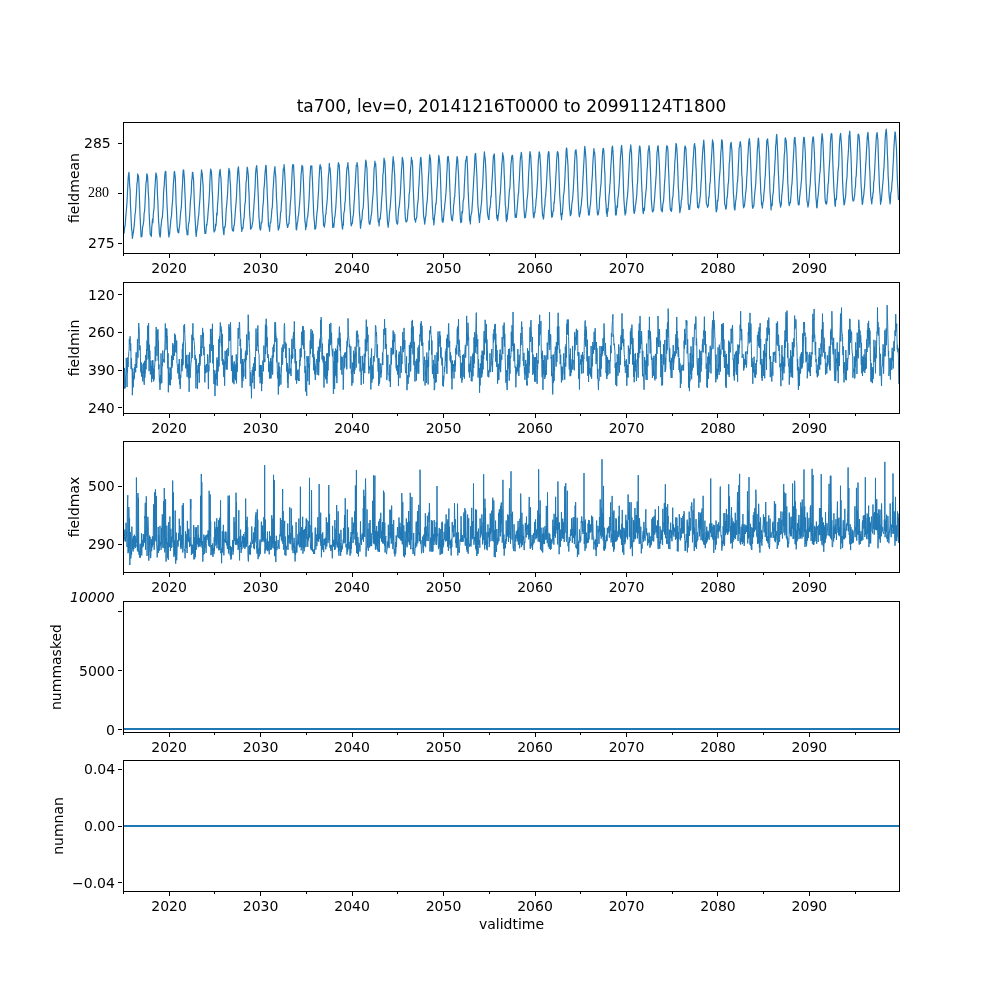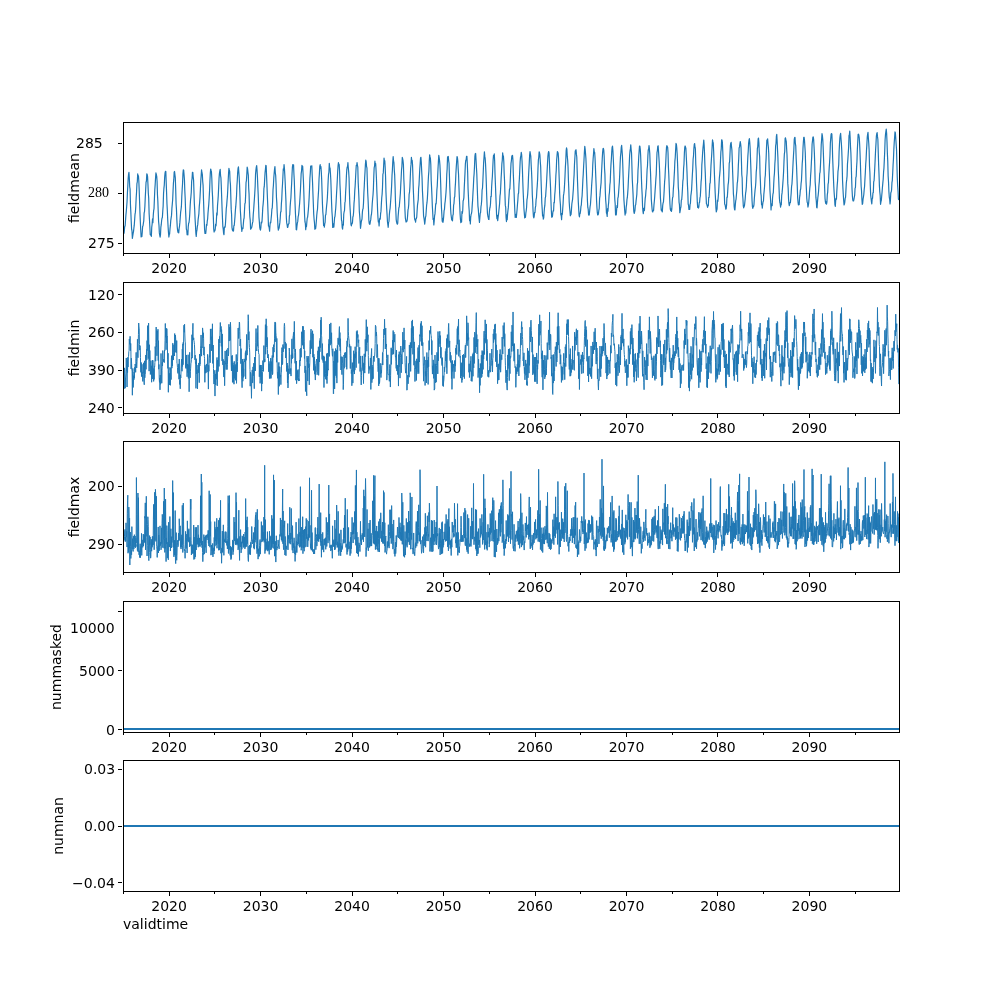--- a/index.html
+++ b/index.html
@@ -28,37 +28,38 @@
   .axes svg { position: absolute; left: 0; top: 0; width: 100%; height: 100%; display: block; }
   .ylabel {
     position: absolute;
     font-size: 14px;
     white-space: nowrap;
     transform: translate(-50%, -50%) rotate(-90deg);
   }
   .xlabel {
     position: absolute;
     left: 123px; width: 777px; top: 916px;
-    text-align: left;
+    text-align: center;
     font-size: 14px;
   }
   .tick { position: absolute; background: #000000; }
   .tick-label {
     position: absolute;
     font-size: 14px;
     line-height: 16px;
     white-space: nowrap;
   }
   .x-tick-label { text-align: center; }
   .y-tick-label { text-align: right; }
 </style>
 </head>
 <body>
 
 <div id="figure">
+  <div class="chart-title">ta700, lev=0, 20141216T0000 to 20991124T1800</div>
 
   <span class="ylabel" style="left: 74px; top: 188px;">fieldmean</span>
   <div class="axes" style="left: 123px; top: 122px; width: 777px; height: 132px;">
     <svg preserveAspectRatio="none" viewBox="0 0 777 132">
         <polyline points="0.00,112.45 0.38,108.79 0.76,104.56 1.14,104.55 1.52,98.86 1.91,93.56 2.29,89.75 2.67,85.02 3.05,79.95 3.43,71.17 3.81,64.32 4.19,56.30 4.57,52.21 4.95,50.16 5.34,55.80 5.72,64.75 6.10,67.13 6.48,83.12 6.86,90.67 7.24,99.88 7.62,107.84 8.00,109.47 8.39,117.15 8.77,114.57 9.15,112.12 9.53,110.29 9.91,106.68 10.29,103.76 10.67,98.32 11.05,92.71 11.43,90.50 11.82,84.80 12.20,76.20 12.58,70.29 12.96,61.64 13.34,59.81 13.72,51.72 14.10,54.49 14.48,53.60 14.86,58.95 15.25,68.38 15.63,80.03 16.01,91.40 16.39,100.51 16.77,108.65 17.15,115.64 17.53,112.77 17.91,115.50 18.30,110.99 18.68,105.04 19.06,104.55 19.44,101.66 19.82,99.37 20.20,91.20 20.58,89.91 20.96,84.31 21.34,75.08 21.73,67.77 22.11,60.11 22.49,58.93 22.87,51.64 23.25,52.36 23.63,54.35 24.01,62.21 24.39,71.34 24.77,76.27 25.16,91.23 25.54,98.28 25.92,105.68 26.30,113.28 26.68,113.71 27.06,113.49 27.44,115.22 27.82,105.68 28.21,102.61 28.59,97.44 28.97,101.30 29.35,93.69 29.73,88.97 30.11,86.85 30.49,77.21 30.87,67.97 31.25,62.58 31.64,55.69 32.02,50.59 32.40,52.57 32.78,53.98 33.16,59.18 33.54,72.77 33.92,79.22 34.30,89.88 34.68,99.88 35.07,103.91 35.45,111.58 35.83,113.98 36.21,115.96 36.59,113.49 36.97,105.66 37.35,103.27 37.73,98.98 38.12,96.67 38.50,95.75 38.88,89.34 39.26,84.29 39.64,71.76 40.02,66.33 40.40,62.81 40.78,54.90 41.16,50.75 41.55,49.09 41.93,49.34 42.31,60.27 42.69,70.47 43.07,81.91 43.45,89.08 43.83,98.09 44.21,105.26 44.59,111.14 44.98,115.79 45.36,113.32 45.74,112.75 46.12,107.46 46.50,104.00 46.88,99.09 47.26,96.39 47.64,93.80 48.03,86.69 48.41,82.41 48.79,77.87 49.17,69.16 49.55,61.17 49.93,57.30 50.31,49.80 50.69,49.20 51.07,52.71 51.46,56.04 51.84,67.70 52.22,81.73 52.60,87.80 52.98,98.09 53.36,105.36 53.74,109.06 54.12,111.11 54.50,108.73 54.89,111.63 55.27,107.01 55.65,104.87 56.03,100.91 56.41,95.62 56.79,90.57 57.17,87.94 57.55,84.70 57.94,74.69 58.32,67.53 58.70,61.64 59.08,51.83 59.46,47.62 59.84,47.99 60.22,52.70 60.60,57.74 60.98,68.98 61.37,77.21 61.75,89.52 62.13,97.95 62.51,107.83 62.89,108.60 63.27,113.44 63.65,113.26 64.03,113.66 64.41,105.38 64.80,101.88 65.18,101.15 65.56,97.73 65.94,92.17 66.32,84.60 66.70,78.29 67.08,74.96 67.46,70.10 67.84,59.09 68.23,56.64 68.61,50.16 68.99,50.13 69.37,54.70 69.75,57.95 70.13,69.24 70.51,81.40 70.89,88.33 71.28,97.79 71.66,103.97 72.04,111.87 72.42,115.18 72.80,110.48 73.18,108.54 73.56,104.85 73.94,103.21 74.32,97.90 74.71,95.12 75.09,91.95 75.47,84.64 75.85,80.68 76.23,74.87 76.61,67.17 76.99,58.74 77.37,53.24 77.75,47.51 78.14,50.51 78.52,51.88 78.90,59.16 79.28,63.06 79.66,76.49 80.04,87.52 80.42,98.15 80.80,108.18 81.19,112.07 81.57,111.52 81.95,112.14 82.33,108.22 82.71,102.80 83.09,104.15 83.47,99.71 83.85,97.49 84.23,91.34 84.62,86.72 85.00,82.48 85.38,76.41 85.76,69.40 86.14,59.07 86.52,51.05 86.90,46.72 87.28,48.24 87.66,49.48 88.05,56.36 88.43,68.52 88.81,75.27 89.19,87.15 89.57,95.80 89.95,107.62 90.33,110.71 90.71,108.96 91.10,109.53 91.48,107.82 91.86,102.71 92.24,104.55 92.62,99.28 93.00,91.26 93.38,93.44 93.76,83.92 94.14,79.15 94.53,73.47 94.91,65.17 95.29,56.20 95.67,51.44 96.05,48.86 96.43,47.01 96.81,53.39 97.19,55.77 97.57,64.58 97.96,76.34 98.34,87.24 98.72,96.65 99.10,105.35 99.48,107.65 99.86,112.11 100.24,113.45 100.62,105.71 101.01,105.50 101.39,105.78 101.77,101.52 102.15,94.48 102.53,87.09 102.91,83.86 103.29,78.82 103.67,74.55 104.05,67.27 104.44,58.71 104.82,51.36 105.20,46.03 105.58,47.62 105.96,49.03 106.34,58.70 106.72,62.53 107.10,75.25 107.48,87.45 107.87,92.98 108.25,106.14 108.63,108.55 109.01,109.55 109.39,107.82 109.77,109.92 110.15,104.06 110.53,104.02 110.92,99.45 111.30,94.68 111.68,88.51 112.06,84.71 112.44,79.57 112.82,74.08 113.20,63.91 113.58,58.35 113.96,50.28 114.35,46.12 114.73,44.59 115.11,49.92 115.49,54.78 115.87,62.83 116.25,73.91 116.63,88.53 117.01,94.57 117.39,102.26 117.78,106.24 118.16,110.16 118.54,106.83 118.92,106.60 119.30,107.20 119.68,102.10 120.06,97.83 120.44,96.48 120.82,88.64 121.21,81.81 121.59,81.23 121.97,72.76 122.35,60.64 122.73,58.51 123.11,52.28 123.49,44.80 123.87,46.28 124.26,50.03 124.64,52.93 125.02,66.09 125.40,72.22 125.78,87.52 126.16,95.15 126.54,98.64 126.92,107.84 127.30,107.52 127.69,106.60 128.07,105.89 128.45,103.66 128.83,101.50 129.21,100.17 129.59,92.88 129.97,88.31 130.35,82.65 130.73,77.11 131.12,71.04 131.50,64.31 131.88,52.19 132.26,47.80 132.64,44.81 133.02,43.25 133.40,48.08 133.78,54.82 134.17,64.59 134.55,72.84 134.93,84.01 135.31,95.56 135.69,100.12 136.07,105.77 136.45,107.91 136.83,108.78 137.21,106.30 137.60,100.51 137.98,101.52 138.36,100.17 138.74,93.66 139.12,86.08 139.50,82.39 139.88,77.78 140.26,66.68 140.64,64.42 141.03,57.48 141.41,50.49 141.79,47.14 142.17,42.89 142.55,43.56 142.93,53.44 143.31,63.05 143.69,73.40 144.08,82.50 144.46,92.99 144.84,104.52 145.22,104.59 145.60,106.68 145.98,109.81 146.36,103.85 146.74,100.66 147.12,101.29 147.51,97.19 147.89,93.25 148.27,87.27 148.65,86.33 149.03,79.01 149.41,67.79 149.79,63.48 150.17,56.01 150.55,51.01 150.94,46.72 151.32,44.25 151.70,50.52 152.08,53.31 152.46,61.97 152.84,75.41 153.22,81.10 153.60,91.05 153.99,97.38 154.37,105.43 154.75,108.82 155.13,107.21 155.51,106.74 155.89,103.75 156.27,101.20 156.65,96.53 157.03,90.09 157.42,90.07 157.80,81.80 158.18,77.25 158.56,67.86 158.94,61.88 159.32,54.26 159.70,46.48 160.08,47.94 160.46,42.26 160.85,46.31 161.23,52.90 161.61,60.37 161.99,70.27 162.37,79.57 162.75,95.62 163.13,101.44 163.51,103.20 163.90,106.06 164.28,105.85 164.66,103.27 165.04,102.26 165.42,102.15 165.80,94.45 166.18,93.33 166.56,85.19 166.94,79.90 167.33,76.15 167.71,68.13 168.09,61.17 168.47,52.06 168.85,44.75 169.23,42.15 169.61,43.81 169.99,42.54 170.37,51.91 170.76,59.00 171.14,71.68 171.52,82.79 171.90,92.06 172.28,98.82 172.66,108.26 173.04,108.50 173.42,104.61 173.81,101.45 174.19,100.17 174.57,95.42 174.95,93.89 175.33,90.28 175.71,85.59 176.09,81.42 176.47,75.39 176.85,68.70 177.24,60.00 177.62,51.36 178.00,48.74 178.38,43.09 178.76,45.34 179.14,44.00 179.52,51.30 179.90,59.08 180.28,70.07 180.67,82.70 181.05,93.89 181.43,100.28 181.81,101.85 182.19,108.28 182.57,103.81 182.95,105.29 183.33,100.53 183.71,96.45 184.10,95.61 184.48,91.98 184.86,87.66 185.24,82.34 185.62,75.79 186.00,67.27 186.38,56.30 186.76,51.12 187.15,43.77 187.53,43.69 187.91,43.92 188.29,43.44 188.67,52.83 189.05,60.60 189.43,71.79 189.81,81.90 190.19,92.47 190.58,97.78 190.96,101.12 191.34,107.92 191.72,107.41 192.10,107.21 192.48,104.15 192.86,99.49 193.24,93.97 193.62,89.98 194.01,87.59 194.39,79.52 194.77,73.62 195.15,67.55 195.53,57.06 195.91,51.29 196.29,44.06 196.67,42.20 197.06,46.18 197.44,44.35 197.82,49.75 198.20,57.63 198.58,69.74 198.96,82.26 199.34,90.34 199.72,94.75 200.10,104.09 200.49,103.22 200.87,105.69 201.25,102.50 201.63,100.81 202.01,93.47 202.39,93.19 202.77,88.26 203.15,84.07 203.53,80.46 203.92,75.35 204.30,67.54 204.68,58.79 205.06,52.06 205.44,49.99 205.82,40.94 206.20,45.52 206.58,45.75 206.97,51.04 207.35,57.91 207.73,68.72 208.11,80.90 208.49,90.06 208.87,95.42 209.25,105.96 209.63,102.12 210.01,103.14 210.40,105.81 210.78,100.83 211.16,95.99 211.54,94.80 211.92,90.41 212.30,86.27 212.68,80.01 213.06,72.33 213.44,65.68 213.83,58.12 214.21,49.87 214.59,43.67 214.97,40.31 215.35,41.66 215.73,42.19 216.11,48.57 216.49,61.90 216.88,69.90 217.26,81.33 217.64,89.82 218.02,98.51 218.40,99.87 218.78,106.16 219.16,107.87 219.54,102.93 219.92,103.71 220.31,92.67 220.69,90.08 221.07,88.95 221.45,81.22 221.83,79.35 222.21,70.15 222.59,63.76 222.97,54.16 223.35,47.64 223.74,44.68 224.12,44.13 224.50,40.14 224.88,45.38 225.26,49.66 225.64,55.99 226.02,71.17 226.40,82.10 226.79,88.75 227.17,95.31 227.55,103.03 227.93,104.54 228.31,101.87 228.69,102.42 229.07,100.87 229.45,95.38 229.83,94.37 230.22,90.16 230.60,81.63 230.98,77.57 231.36,68.94 231.74,64.08 232.12,56.74 232.50,49.19 232.88,42.92 233.26,43.12 233.65,40.21 234.03,42.91 234.41,44.88 234.79,60.29 235.17,68.03 235.55,76.76 235.93,89.55 236.31,94.13 236.70,99.41 237.08,106.96 237.46,104.37 237.84,100.68 238.22,98.98 238.60,97.65 238.98,90.79 239.36,87.77 239.74,86.79 240.13,81.19 240.51,71.07 240.89,64.30 241.27,55.90 241.65,49.58 242.03,42.21 242.41,37.71 242.79,39.22 243.17,44.17 243.56,45.51 243.94,58.78 244.32,70.77 244.70,77.98 245.08,86.94 245.46,98.52 245.84,101.86 246.22,102.86 246.60,102.68 246.99,99.90 247.37,98.41 247.75,94.28 248.13,92.66 248.51,88.59 248.89,81.77 249.27,77.13 249.65,73.05 250.04,66.85 250.42,54.58 250.80,45.62 251.18,43.87 251.56,38.79 251.94,42.91 252.32,41.13 252.70,47.95 253.08,56.02 253.47,68.31 253.85,77.33 254.23,88.39 254.61,96.11 254.99,100.54 255.37,99.49 255.75,104.48 256.13,98.68 256.51,96.56 256.90,97.69 257.28,91.97 257.66,89.49 258.04,82.04 258.42,75.94 258.80,72.24 259.18,65.15 259.56,52.10 259.95,50.67 260.33,43.12 260.71,35.59 261.09,38.95 261.47,38.28 261.85,45.15 262.23,54.41 262.61,69.55 262.99,78.69 263.38,86.97 263.76,93.06 264.14,100.22 264.52,103.20 264.90,105.93 265.28,100.84 265.66,99.91 266.04,92.98 266.42,88.92 266.81,86.39 267.19,81.54 267.57,76.14 267.95,70.46 268.33,63.55 268.71,53.24 269.09,47.44 269.47,39.32 269.86,34.06 270.24,38.56 270.62,40.28 271.00,48.06 271.38,52.96 271.76,64.47 272.14,79.04 272.52,88.95 272.90,98.06 273.29,100.68 273.67,102.02 274.05,102.74 274.43,101.81 274.81,95.06 275.19,90.50 275.57,86.03 275.95,85.23 276.33,80.66 276.72,75.86 277.10,71.11 277.48,62.82 277.86,55.89 278.24,47.67 278.62,44.06 279.00,34.86 279.38,36.46 279.77,38.54 280.15,42.54 280.53,56.66 280.91,64.40 281.29,77.17 281.67,88.39 282.05,96.29 282.43,98.62 282.81,100.62 283.20,99.52 283.58,99.88 283.96,98.35 284.34,94.13 284.72,88.21 285.10,86.72 285.48,82.76 285.86,72.49 286.24,70.51 286.63,64.68 287.01,55.37 287.39,45.96 287.77,42.04 288.15,34.79 288.53,39.07 288.91,37.97 289.29,42.40 289.68,54.60 290.06,67.56 290.44,76.57 290.82,85.17 291.20,95.58 291.58,98.39 291.96,98.10 292.34,100.61 292.72,97.41 293.11,97.06 293.49,95.45 293.87,89.08 294.25,83.41 294.63,80.61 295.01,77.64 295.39,66.68 295.77,62.81 296.15,54.72 296.54,46.80 296.92,41.43 297.30,35.53 297.68,34.80 298.06,39.85 298.44,48.41 298.82,55.54 299.20,68.56 299.59,76.05 299.97,84.20 300.35,94.30 300.73,96.49 301.11,99.08 301.49,102.66 301.87,99.77 302.25,95.83 302.63,94.44 303.02,89.04 303.40,83.50 303.78,80.92 304.16,76.52 304.54,69.55 304.92,60.67 305.30,53.39 305.68,48.89 306.06,38.74 306.45,32.25 306.83,34.43 307.21,36.09 307.59,41.99 307.97,57.80 308.35,65.38 308.73,73.86 309.11,84.03 309.49,90.61 309.88,98.00 310.26,96.98 310.64,103.58 311.02,99.54 311.40,94.19 311.78,92.28 312.16,87.45 312.54,81.72 312.93,82.16 313.31,76.46 313.69,68.01 314.07,63.79 314.45,55.00 314.83,46.12 315.21,39.44 315.59,32.93 315.97,35.10 316.36,38.24 316.74,42.77 317.12,51.30 317.50,61.48 317.88,74.89 318.26,85.48 318.64,92.45 319.02,99.81 319.40,96.84 319.79,101.06 320.17,98.67 320.55,94.46 320.93,88.98 321.31,87.66 321.69,82.11 322.07,79.17 322.45,75.00 322.84,70.31 323.22,63.85 323.60,52.29 323.98,46.61 324.36,35.04 324.74,34.08 325.12,33.97 325.50,38.39 325.88,41.02 326.27,53.95 326.65,65.36 327.03,74.37 327.41,86.22 327.79,92.41 328.17,95.49 328.55,98.46 328.93,97.16 329.31,99.34 329.70,93.94 330.08,92.67 330.46,83.36 330.84,81.78 331.22,75.57 331.60,74.84 331.98,66.33 332.36,60.53 332.75,51.35 333.13,44.79 333.51,39.02 333.89,34.00 334.27,35.14 334.65,38.56 335.03,46.42 335.41,52.24 335.79,63.89 336.18,74.59 336.56,83.25 336.94,92.28 337.32,97.84 337.70,101.11 338.08,99.98 338.46,100.46 338.84,89.89 339.22,91.82 339.61,88.75 339.99,79.21 340.37,78.23 340.75,75.82 341.13,66.07 341.51,58.08 341.89,50.39 342.27,41.32 342.66,37.92 343.04,37.41 343.42,33.85 343.80,33.76 344.18,41.12 344.56,50.71 344.94,66.47 345.32,74.77 345.70,83.83 346.09,89.13 346.47,99.28 346.85,95.35 347.23,102.49 347.61,95.77 347.99,92.95 348.37,92.00 348.75,89.58 349.13,83.39 349.52,77.92 349.90,70.48 350.28,64.50 350.66,56.00 351.04,51.40 351.42,43.92 351.80,34.02 352.18,31.16 352.57,30.95 352.95,37.51 353.33,44.91 353.71,51.50 354.09,63.11 354.47,74.35 354.85,84.38 355.23,87.76 355.61,93.36 356.00,97.19 356.38,100.98 356.76,96.13 357.14,91.62 357.52,90.86 357.90,85.05 358.28,82.65 358.66,77.97 359.04,67.81 359.43,66.20 359.81,58.54 360.19,49.58 360.57,40.21 360.95,34.81 361.33,29.30 361.71,33.66 362.09,35.79 362.47,41.42 362.86,50.25 363.24,60.83 363.62,73.52 364.00,83.42 364.38,91.48 364.76,94.20 365.14,95.95 365.52,97.84 365.91,98.04 366.29,90.69 366.67,86.91 367.05,85.54 367.43,82.48 367.81,74.36 368.19,74.77 368.57,65.32 368.95,58.98 369.34,54.13 369.72,45.39 370.10,37.47 370.48,32.73 370.86,34.00 371.24,31.28 371.62,38.87 372.00,52.47 372.38,62.53 372.77,72.99 373.15,82.51 373.53,93.19 373.91,97.14 374.29,93.82 374.67,99.23 375.05,95.91 375.43,93.12 375.82,89.41 376.20,85.64 376.58,81.72 376.96,74.10 377.34,71.42 377.72,64.13 378.10,55.96 378.48,49.53 378.86,41.18 379.25,37.88 379.63,30.38 380.01,33.88 380.39,33.43 380.77,39.01 381.15,50.92 381.53,58.70 381.91,71.82 382.29,83.66 382.68,85.52 383.06,96.08 383.44,100.08 383.82,93.30 384.20,98.15 384.58,92.29 384.96,88.72 385.34,85.69 385.73,78.31 386.11,72.99 386.49,66.98 386.87,67.07 387.25,58.38 387.63,48.88 388.01,41.03 388.39,38.29 388.77,34.04 389.16,33.02 389.54,32.95 389.92,37.45 390.30,51.30 390.68,60.10 391.06,69.90 391.44,80.10 391.82,88.90 392.20,95.84 392.59,92.86 392.97,95.13 393.35,95.85 393.73,91.96 394.11,87.83 394.49,82.80 394.87,78.27 395.25,72.09 395.64,71.15 396.02,62.54 396.40,56.58 396.78,48.05 397.16,39.28 397.54,34.62 397.92,33.32 398.30,29.68 398.68,32.32 399.07,38.73 399.45,47.48 399.83,59.86 400.21,70.25 400.59,78.49 400.97,86.74 401.35,91.49 401.73,96.32 402.11,95.14 402.50,95.80 402.88,91.60 403.26,89.08 403.64,85.55 404.02,77.77 404.40,75.70 404.78,71.70 405.16,65.24 405.55,54.88 405.93,47.49 406.31,40.52 406.69,32.54 407.07,28.95 407.45,31.59 407.83,33.60 408.21,42.11 408.59,49.13 408.98,58.93 409.36,72.91 409.74,79.79 410.12,89.55 410.50,94.93 410.88,96.42 411.26,94.90 411.64,90.68 412.02,91.05 412.41,85.87 412.79,84.15 413.17,77.47 413.55,75.68 413.93,68.70 414.31,63.81 414.69,57.31 415.07,45.74 415.46,37.32 415.84,34.74 416.22,29.25 416.60,30.41 416.98,32.70 417.36,39.37 417.74,44.30 418.12,57.59 418.50,68.79 418.89,81.50 419.27,87.23 419.65,94.36 420.03,93.41 420.41,97.57 420.79,96.38 421.17,90.94 421.55,86.23 421.93,83.71 422.32,76.37 422.70,74.74 423.08,68.84 423.46,63.75 423.84,56.32 424.22,48.88 424.60,41.12 424.98,34.13 425.36,30.53 425.75,28.95 426.13,30.38 426.51,39.46 426.89,50.07 427.27,57.64 427.65,65.66 428.03,78.38 428.41,88.32 428.80,95.65 429.18,95.53 429.56,94.85 429.94,90.84 430.32,88.92 430.70,89.28 431.08,80.52 431.46,80.98 431.84,73.09 432.23,68.81 432.61,62.52 432.99,53.35 433.37,48.01 433.75,37.91 434.13,33.20 434.51,28.91 434.89,29.64 435.27,30.72 435.66,35.86 436.04,48.39 436.42,59.40 436.80,72.04 437.18,78.66 437.56,83.20 437.94,93.32 438.32,93.49 438.71,98.13 439.09,91.63 439.47,92.76 439.85,87.05 440.23,81.72 440.61,73.78 440.99,71.46 441.37,68.26 441.75,61.76 442.14,54.10 442.52,44.73 442.90,38.68 443.28,28.61 443.66,25.23 444.04,26.90 444.42,34.20 444.80,37.85 445.18,44.61 445.57,58.24 445.95,66.94 446.33,79.98 446.71,85.81 447.09,89.35 447.47,94.21 447.85,93.12 448.23,92.77 448.62,87.77 449.00,82.24 449.38,79.72 449.76,77.23 450.14,72.04 450.52,66.92 450.90,58.39 451.28,52.41 451.66,41.40 452.05,35.32 452.43,28.28 452.81,27.95 453.19,27.11 453.57,31.61 453.95,34.52 454.33,47.92 454.71,59.80 455.09,70.09 455.48,80.34 455.86,87.19 456.24,93.45 456.62,95.39 457.00,91.76 457.38,91.76 457.76,89.08 458.14,84.62 458.53,83.08 458.91,77.24 459.29,73.98 459.67,66.38 460.05,58.02 460.43,52.19 460.81,43.82 461.19,37.61 461.57,29.73 461.96,23.74 462.34,26.56 462.72,31.05 463.10,36.11 463.48,45.55 463.86,57.23 464.24,66.98 464.62,78.88 465.00,85.75 465.39,87.53 465.77,93.10 466.15,93.68 466.53,92.82 466.91,88.83 467.29,84.97 467.67,82.65 468.05,76.72 468.44,71.34 468.82,63.81 469.20,58.20 469.58,53.10 469.96,42.68 470.34,36.28 470.72,31.40 471.10,25.88 471.48,29.35 471.87,29.77 472.25,35.59 472.63,44.74 473.01,54.91 473.39,64.21 473.77,78.40 474.15,85.70 474.53,90.82 474.91,93.31 475.30,93.27 475.68,92.19 476.06,88.65 476.44,86.72 476.82,76.78 477.20,74.00 477.58,68.51 477.96,64.32 478.35,60.50 478.73,51.32 479.11,43.60 479.49,36.13 479.87,29.83 480.25,26.17 480.63,25.77 481.01,27.58 481.39,33.50 481.78,46.26 482.16,52.00 482.54,68.43 482.92,78.14 483.30,82.61 483.68,91.27 484.06,92.11 484.44,94.91 484.82,86.97 485.21,89.62 485.59,83.77 485.97,80.31 486.35,73.19 486.73,70.30 487.11,62.98 487.49,59.90 487.87,49.15 488.25,41.77 488.64,36.25 489.02,29.01 489.40,24.50 489.78,23.45 490.16,27.89 490.54,35.74 490.92,44.95 491.30,56.07 491.69,68.88 492.07,77.70 492.45,82.20 492.83,93.09 493.21,93.55 493.59,92.87 493.97,87.20 494.35,83.51 494.73,85.67 495.12,76.23 495.50,75.24 495.88,70.71 496.26,64.94 496.64,59.86 497.02,51.83 497.40,41.58 497.78,33.88 498.16,30.17 498.55,24.63 498.93,22.59 499.31,27.77 499.69,33.10 500.07,42.66 500.45,54.82 500.83,67.88 501.21,77.81 501.60,83.17 501.98,88.75 502.36,93.47 502.74,90.71 503.12,91.63 503.50,85.50 503.88,82.88 504.26,77.84 504.64,75.62 505.03,70.99 505.41,65.31 505.79,56.49 506.17,49.16 506.55,41.90 506.93,33.04 507.31,28.65 507.69,26.29 508.07,22.09 508.46,27.14 508.84,30.32 509.22,43.56 509.60,57.40 509.98,64.48 510.36,71.97 510.74,82.63 511.12,89.84 511.51,91.90 511.89,90.49 512.27,88.78 512.65,83.69 513.03,83.04 513.41,79.04 513.79,75.86 514.17,72.16 514.55,62.82 514.94,60.17 515.32,48.14 515.70,42.93 516.08,34.15 516.46,28.80 516.84,23.33 517.22,23.62 517.60,26.70 517.98,33.15 518.37,43.97 518.75,55.77 519.13,66.04 519.51,72.97 519.89,84.59 520.27,89.57 520.65,92.08 521.03,86.65 521.42,87.02 521.80,88.91 522.18,82.06 522.56,76.57 522.94,73.97 523.32,68.54 523.70,66.09 524.08,56.52 524.46,47.20 524.85,43.39 525.23,33.45 525.61,27.28 525.99,26.74 526.37,22.92 526.75,26.07 527.13,31.04 527.51,41.97 527.89,50.51 528.28,62.42 528.66,77.47 529.04,82.35 529.42,87.13 529.80,90.11 530.18,90.34 530.56,88.73 530.94,88.70 531.33,83.35 531.71,79.51 532.09,74.57 532.47,68.66 532.85,63.62 533.23,57.00 533.61,52.18 533.99,40.35 534.37,30.17 534.76,27.92 535.14,23.71 535.52,23.16 535.90,28.63 536.28,34.62 536.66,41.41 537.04,49.98 537.42,63.91 537.80,76.04 538.19,81.41 538.57,88.24 538.95,89.15 539.33,87.68 539.71,90.20 540.09,83.87 540.47,81.12 540.85,80.31 541.23,74.60 541.62,67.53 542.00,59.81 542.38,55.53 542.76,46.96 543.14,40.67 543.52,31.52 543.90,24.84 544.28,23.00 544.67,23.89 545.05,24.75 545.43,30.28 545.81,44.43 546.19,52.22 546.57,62.78 546.95,72.99 547.33,81.95 547.71,87.45 548.10,89.06 548.48,87.29 548.86,89.89 549.24,87.14 549.62,80.07 550.00,75.72 550.38,75.07 550.76,67.10 551.14,62.43 551.53,55.04 551.91,48.47 552.29,38.93 552.67,34.99 553.05,27.49 553.43,20.77 553.81,21.49 554.19,25.14 554.58,31.18 554.96,40.53 555.34,51.57 555.72,65.10 556.10,69.69 556.48,80.27 556.86,82.95 557.24,91.14 557.62,89.35 558.01,86.41 558.39,85.06 558.77,78.24 559.15,77.83 559.53,73.10 559.91,66.56 560.29,58.94 560.67,56.45 561.05,45.88 561.44,41.49 561.82,30.78 562.20,24.79 562.58,23.32 562.96,24.42 563.34,25.81 563.72,34.05 564.10,41.40 564.49,50.88 564.87,62.42 565.25,70.06 565.63,82.30 566.01,83.52 566.39,87.85 566.77,86.64 567.15,87.69 567.53,82.66 567.92,81.52 568.30,73.94 568.68,71.25 569.06,67.85 569.44,60.13 569.82,52.54 570.20,46.37 570.58,36.76 570.96,33.58 571.35,26.03 571.73,21.82 572.11,20.92 572.49,24.57 572.87,26.39 573.25,41.89 573.63,47.95 574.01,61.11 574.40,70.02 574.78,80.37 575.16,85.71 575.54,84.52 575.92,86.36 576.30,85.41 576.68,81.03 577.06,80.74 577.44,75.99 577.83,74.27 578.21,67.34 578.59,59.48 578.97,56.20 579.35,42.22 579.73,37.38 580.11,30.22 580.49,25.26 580.87,21.95 581.26,17.38 581.64,22.32 582.02,30.82 582.40,42.97 582.78,50.68 583.16,62.55 583.54,73.51 583.92,81.95 584.31,82.55 584.69,84.01 585.07,85.69 585.45,84.15 585.83,83.96 586.21,75.44 586.59,75.67 586.97,68.84 587.35,61.77 587.74,60.74 588.12,52.50 588.50,43.36 588.88,37.23 589.26,31.53 589.64,23.82 590.02,17.18 590.40,19.02 590.78,20.49 591.17,28.52 591.55,39.73 591.93,51.61 592.31,60.63 592.69,70.58 593.07,77.98 593.45,86.36 593.83,90.27 594.22,88.78 594.60,87.44 594.98,78.25 595.36,79.77 595.74,75.53 596.12,70.69 596.50,63.50 596.88,56.16 597.26,52.17 597.65,47.33 598.03,38.43 598.41,29.47 598.79,26.34 599.17,17.14 599.55,17.36 599.93,19.66 600.31,28.35 600.69,39.14 601.08,47.97 601.46,62.01 601.84,71.27 602.22,82.36 602.60,82.88 602.98,85.02 603.36,87.58 603.74,86.95 604.12,83.45 604.51,75.28 604.89,75.40 605.27,69.20 605.65,62.76 606.03,60.33 606.41,53.93 606.79,40.95 607.17,39.35 607.56,31.22 607.94,23.23 608.32,20.47 608.70,19.69 609.08,24.02 609.46,27.27 609.84,37.28 610.22,49.90 610.60,60.09 610.99,72.17 611.37,75.51 611.75,85.05 612.13,87.70 612.51,88.41 612.89,83.10 613.27,79.14 613.65,77.39 614.03,72.60 614.42,68.51 614.80,61.39 615.18,58.96 615.56,53.18 615.94,43.03 616.32,35.99 616.70,25.35 617.08,24.32 617.47,21.50 617.85,18.84 618.23,21.22 618.61,24.72 618.99,36.95 619.37,52.30 619.75,55.81 620.13,72.35 620.51,76.68 620.90,84.19 621.28,86.13 621.66,84.74 622.04,84.32 622.42,80.65 622.80,77.21 623.18,71.54 623.56,69.17 623.94,64.81 624.33,55.54 624.71,51.06 625.09,42.26 625.47,33.86 625.85,28.38 626.23,20.55 626.61,17.52 626.99,15.87 627.38,19.89 627.76,25.68 628.14,36.64 628.52,47.11 628.90,59.84 629.28,68.17 629.66,78.67 630.04,84.81 630.42,86.61 630.81,84.43 631.19,84.94 631.57,83.18 631.95,76.91 632.33,72.38 632.71,67.86 633.09,64.99 633.47,59.89 633.85,49.90 634.24,45.81 634.62,37.64 635.00,25.93 635.38,24.04 635.76,16.26 636.14,15.26 636.52,20.01 636.90,29.73 637.29,33.96 637.67,51.02 638.05,59.51 638.43,70.91 638.81,73.67 639.19,82.94 639.57,82.29 639.95,86.40 640.33,82.66 640.72,79.82 641.10,79.40 641.48,72.50 641.86,68.62 642.24,64.19 642.62,56.10 643.00,52.97 643.38,42.57 643.76,36.16 644.15,25.56 644.53,17.30 644.91,18.39 645.29,15.97 645.67,21.34 646.05,24.90 646.43,31.31 646.81,45.36 647.20,55.38 647.58,67.77 647.96,73.94 648.34,79.68 648.72,88.19 649.10,82.42 649.48,82.74 649.86,83.97 650.24,75.87 650.63,72.15 651.01,70.57 651.39,62.01 651.77,54.92 652.15,50.71 652.53,41.68 652.91,36.43 653.29,23.37 653.67,20.78 654.06,13.63 654.44,11.53 654.82,18.13 655.20,27.10 655.58,35.07 655.96,48.08 656.34,56.10 656.72,66.08 657.11,76.68 657.49,80.46 657.87,81.82 658.25,85.52 658.63,82.97 659.01,82.93 659.39,73.61 659.77,70.97 660.15,66.48 660.54,61.33 660.92,56.18 661.30,49.30 661.68,39.34 662.06,31.54 662.44,28.91 662.82,15.71 663.20,14.99 663.58,17.03 663.97,18.68 664.35,26.23 664.73,32.68 665.11,45.12 665.49,61.05 665.87,66.27 666.25,77.02 666.63,81.59 667.01,83.99 667.40,82.47 667.78,80.69 668.16,80.74 668.54,75.62 668.92,71.00 669.30,64.34 669.68,61.94 670.06,55.49 670.45,47.68 670.83,39.80 671.21,33.06 671.59,26.88 671.97,16.92 672.35,14.73 672.73,14.61 673.11,21.01 673.49,23.28 673.88,35.53 674.26,43.37 674.64,53.86 675.02,64.68 675.40,76.15 675.78,80.27 676.16,83.11 676.54,81.64 676.92,82.96 677.31,75.85 677.69,73.28 678.07,68.12 678.45,67.04 678.83,61.48 679.21,58.54 679.59,50.06 679.97,41.07 680.36,36.45 680.74,25.68 681.12,19.54 681.50,14.45 681.88,14.60 682.26,17.79 682.64,23.97 683.02,30.02 683.40,43.43 683.79,59.64 684.17,67.45 684.55,76.71 684.93,80.44 685.31,81.15 685.69,85.36 686.07,83.62 686.45,81.10 686.83,76.24 687.22,70.87 687.60,65.80 687.98,62.75 688.36,53.88 688.74,48.61 689.12,40.83 689.50,33.64 689.88,21.29 690.27,18.09 690.65,14.44 691.03,14.04 691.41,16.64 691.79,23.54 692.17,30.99 692.55,42.76 692.93,59.52 693.31,64.62 693.70,75.82 694.08,79.04 694.46,85.76 694.84,86.17 695.22,80.77 695.60,76.17 695.98,73.22 696.36,69.34 696.74,63.21 697.13,59.22 697.51,51.33 697.89,49.97 698.27,42.69 698.65,34.07 699.03,22.07 699.41,17.02 699.79,10.83 700.18,12.87 700.56,16.54 700.94,24.20 701.32,34.85 701.70,45.27 702.08,54.35 702.46,66.17 702.84,76.49 703.22,80.04 703.61,81.83 703.99,80.10 704.37,82.39 704.75,80.06 705.13,72.66 705.51,70.17 705.89,62.06 706.27,60.46 706.65,52.01 707.04,45.29 707.42,39.90 707.80,32.71 708.18,20.62 708.56,15.87 708.94,11.44 709.32,10.68 709.70,11.34 710.09,20.67 710.47,35.31 710.85,44.89 711.23,55.17 711.61,64.20 711.99,70.91 712.37,75.88 712.75,82.96 713.13,84.64 713.52,78.86 713.90,76.48 714.28,77.36 714.66,69.39 715.04,63.21 715.42,58.76 715.80,49.41 716.18,46.47 716.56,42.42 716.95,29.51 717.33,21.52 717.71,15.33 718.09,12.26 718.47,10.45 718.85,15.71 719.23,20.88 719.61,27.81 719.99,38.99 720.38,57.80 720.76,66.09 721.14,72.82 721.52,78.43 721.90,83.19 722.28,82.30 722.66,80.28 723.04,76.50 723.43,75.47 723.81,68.18 724.19,60.65 724.57,57.79 724.95,53.88 725.33,41.75 725.71,37.11 726.09,31.30 726.47,25.28 726.86,13.01 727.24,11.94 727.62,8.28 728.00,14.61 728.38,23.97 728.76,30.45 729.14,41.57 729.52,56.12 729.90,67.26 730.29,74.36 730.67,78.15 731.05,79.22 731.43,79.22 731.81,77.59 732.19,75.40 732.57,73.34 732.95,66.22 733.34,65.54 733.72,55.55 734.10,54.27 734.48,44.87 734.86,38.88 735.24,27.19 735.62,19.49 736.00,11.69 736.38,11.26 736.77,12.46 737.15,15.06 737.53,21.46 737.91,30.15 738.29,40.66 738.67,53.36 739.05,64.17 739.43,68.86 739.81,77.45 740.20,82.60 740.58,81.70 740.96,77.41 741.34,75.15 741.72,72.63 742.10,67.62 742.48,64.51 742.86,56.80 743.25,50.17 743.63,41.90 744.01,36.74 744.39,28.29 744.77,22.34 745.15,14.64 745.53,11.41 745.91,9.41 746.29,15.30 746.68,20.52 747.06,27.76 747.44,43.95 747.82,50.45 748.20,63.15 748.58,72.97 748.96,76.19 749.34,79.75 749.72,82.08 750.11,76.92 750.49,76.43 750.87,70.94 751.25,70.76 751.63,59.59 752.01,58.67 752.39,51.77 752.77,44.15 753.16,35.78 753.54,27.37 753.92,20.98 754.30,13.66 754.68,10.89 755.06,9.77 755.44,13.84 755.82,16.78 756.20,29.59 756.59,42.68 756.97,52.28 757.35,63.69 757.73,69.79 758.11,73.44 758.49,82.56 758.87,80.05 759.25,78.88 759.63,74.42 760.02,70.14 760.40,65.31 760.78,61.10 761.16,57.07 761.54,49.81 761.92,45.59 762.30,37.42 762.68,28.74 763.07,17.10 763.45,11.84 763.83,8.72 764.21,6.24 764.59,10.41 764.97,19.15 765.35,30.93 765.73,39.05 766.11,53.67 766.50,59.94 766.88,69.83 767.26,75.23 767.64,77.46 768.02,82.11 768.40,78.52 768.78,70.89 769.16,70.11 769.54,68.12 769.93,60.60 770.31,58.18 770.69,50.70 771.07,42.65 771.45,36.53 771.83,26.79 772.21,19.72 772.59,14.74 772.98,8.99 773.36,9.96 773.74,15.39 774.12,21.11 774.50,26.61 774.88,41.03 775.26,54.94 775.64,63.66 776.02,69.00 776.41,77.17 776.79,78.33" fill="none" stroke="#1f77b4" stroke-width="1.2" stroke-linejoin="round"></polyline>
       </svg>
   </div>
 
   <span class="ylabel" style="left: 74px; top: 347.5px;">fieldmin</span>
   <div class="axes" style="left: 123px; top: 281.5px; width: 777px; height: 132px;">
@@ -87,21 +88,21 @@
         <polyline points="0.00,66.00 777.00,66.00" fill="none" stroke="#1f77b4" stroke-width="2" stroke-linejoin="round"></polyline>
       </svg>
   </div>
 
   <div class="xlabel">validtime</div>
 <div class="tick" style="left: 118px; top: 242.5px; width: 4px; height: 1px;"></div>
     <div class="tick-label y-tick-label" style="left: 88px; top: 235px; height: 16px;">275</div>
     <div class="tick" style="left: 118px; top: 192.5px; width: 4px; height: 1px;"></div>
     <div class="tick-label y-tick-label" style="left: 88px; top: 185px; height: 16px; font-family: Liberation Serif, serif;">280</div>
     <div class="tick" style="left: 118px; top: 142.5px; width: 4px; height: 1px;"></div>
-    <div class="tick-label y-tick-label" style="left: 76px; top: 135px; height: 16px; text-align: right;">285</div>
+    <div class="tick-label y-tick-label" style="left: 84px; top: 135px; height: 16px; text-align: right;">285</div>
     <div class="tick" style="left: 168.604px; top: 254px; width: 1px; height: 4px;"></div>
     <div class="tick-label x-tick-label" style="left: 139.104px; top: 260px; width: 60px; height: 16px;">2020</div>
     <div class="tick" style="left: 260.08px; top: 254px; width: 1px; height: 4px;"></div>
     <div class="tick-label x-tick-label" style="left: 230.58px; top: 260px; width: 60px; height: 16px;">2030</div>
     <div class="tick" style="left: 351.557px; top: 254px; width: 1px; height: 4px;"></div>
     <div class="tick-label x-tick-label" style="left: 322.057px; top: 260px; width: 60px; height: 16px;">2040</div>
     <div class="tick" style="left: 443.033px; top: 254px; width: 1px; height: 4px;"></div>
     <div class="tick-label x-tick-label" style="left: 413.533px; top: 260px; width: 60px; height: 16px;">2050</div>
     <div class="tick" style="left: 534.509px; top: 254px; width: 1px; height: 4px;"></div>
     <div class="tick-label x-tick-label" style="left: 505.009px; top: 260px; width: 60px; height: 16px;">2060</div>
@@ -149,21 +150,21 @@
     <div class="tick" style="left: 305.819px; top: 413.5px; width: 1px; height: 2px;"></div>
     <div class="tick" style="left: 397.295px; top: 413.5px; width: 1px; height: 2px;"></div>
     <div class="tick" style="left: 488.771px; top: 413.5px; width: 1px; height: 2px;"></div>
     <div class="tick" style="left: 580.248px; top: 413.5px; width: 1px; height: 2px;"></div>
     <div class="tick" style="left: 671.724px; top: 413.5px; width: 1px; height: 2px;"></div>
     <div class="tick" style="left: 763.2px; top: 413.5px; width: 1px; height: 2px;"></div>
     <div class="tick" style="left: 854.677px; top: 413.5px; width: 1px; height: 2px;"></div>
     <div class="tick" style="left: 118px; top: 543.553px; width: 4px; height: 1px;"></div>
     <div class="tick-label y-tick-label" style="left: 88px; top: 536.053px; height: 16px;">290</div>
     <div class="tick" style="left: 118px; top: 485.658px; width: 4px; height: 1px;"></div>
-    <div class="tick-label y-tick-label" style="left: 88px; top: 478.158px; height: 16px;">200</div>
+    <div class="tick-label y-tick-label" style="left: 88px; top: 478.158px; height: 16px;">500</div>
     <div class="tick" style="left: 168.604px; top: 573px; width: 1px; height: 4px;"></div>
     <div class="tick-label x-tick-label" style="left: 139.104px; top: 579px; width: 60px; height: 16px;">2020</div>
     <div class="tick" style="left: 260.08px; top: 573px; width: 1px; height: 4px;"></div>
     <div class="tick-label x-tick-label" style="left: 230.58px; top: 579px; width: 60px; height: 16px;">2030</div>
     <div class="tick" style="left: 351.557px; top: 573px; width: 1px; height: 4px;"></div>
     <div class="tick-label x-tick-label" style="left: 322.057px; top: 579px; width: 60px; height: 16px;">2040</div>
     <div class="tick" style="left: 443.033px; top: 573px; width: 1px; height: 4px;"></div>
     <div class="tick-label x-tick-label" style="left: 413.533px; top: 579px; width: 60px; height: 16px;">2050</div>
     <div class="tick" style="left: 534.509px; top: 573px; width: 1px; height: 4px;"></div>
     <div class="tick-label x-tick-label" style="left: 505.009px; top: 579px; width: 60px; height: 16px;">2060</div>
@@ -180,21 +181,21 @@
     <div class="tick" style="left: 488.771px; top: 573px; width: 1px; height: 2px;"></div>
     <div class="tick" style="left: 580.248px; top: 573px; width: 1px; height: 2px;"></div>
     <div class="tick" style="left: 671.724px; top: 573px; width: 1px; height: 2px;"></div>
     <div class="tick" style="left: 763.2px; top: 573px; width: 1px; height: 2px;"></div>
     <div class="tick" style="left: 854.677px; top: 573px; width: 1px; height: 2px;"></div>
     <div class="tick" style="left: 118px; top: 729.054px; width: 4px; height: 1px;"></div>
     <div class="tick-label y-tick-label" style="left: 106px; top: 721.554px; height: 16px;">0</div>
     <div class="tick" style="left: 118px; top: 670.125px; width: 4px; height: 1px;"></div>
     <div class="tick-label y-tick-label" style="left: 79px; top: 662.625px; height: 16px;">5000</div>
     <div class="tick" style="left: 118px; top: 611.196px; width: 4px; height: 1px;"></div>
-    <div class="tick-label y-tick-label" style="left: 70px; top: 620px; height: 16px;">10000</div>
+    <div class="tick-label y-tick-label" style="left: 70px; top: 589px; height: 16px; font-style: italic;">10000</div>
     <div class="tick" style="left: 168.604px; top: 732.5px; width: 1px; height: 4px;"></div>
     <div class="tick-label x-tick-label" style="left: 139.104px; top: 738.5px; width: 60px; height: 16px;">2020</div>
     <div class="tick" style="left: 260.08px; top: 732.5px; width: 1px; height: 4px;"></div>
     <div class="tick-label x-tick-label" style="left: 230.58px; top: 738.5px; width: 60px; height: 16px;">2030</div>
     <div class="tick" style="left: 351.557px; top: 732.5px; width: 1px; height: 4px;"></div>
     <div class="tick-label x-tick-label" style="left: 322.057px; top: 738.5px; width: 60px; height: 16px;">2040</div>
     <div class="tick" style="left: 443.033px; top: 732.5px; width: 1px; height: 4px;"></div>
     <div class="tick-label x-tick-label" style="left: 413.533px; top: 738.5px; width: 60px; height: 16px;">2050</div>
     <div class="tick" style="left: 534.509px; top: 732.5px; width: 1px; height: 4px;"></div>
     <div class="tick-label x-tick-label" style="left: 505.009px; top: 738.5px; width: 60px; height: 16px;">2060</div>
@@ -211,21 +212,21 @@
     <div class="tick" style="left: 488.771px; top: 732.5px; width: 1px; height: 2px;"></div>
     <div class="tick" style="left: 580.248px; top: 732.5px; width: 1px; height: 2px;"></div>
     <div class="tick" style="left: 671.724px; top: 732.5px; width: 1px; height: 2px;"></div>
     <div class="tick" style="left: 763.2px; top: 732.5px; width: 1px; height: 2px;"></div>
     <div class="tick" style="left: 854.677px; top: 732.5px; width: 1px; height: 2px;"></div>
     <div class="tick" style="left: 118px; top: 882.397px; width: 4px; height: 1px;"></div>
     <div class="tick-label y-tick-label" style="left: 72px; top: 874.897px; height: 16px;">−0.04</div>
     <div class="tick" style="left: 118px; top: 825.5px; width: 4px; height: 1px;"></div>
     <div class="tick-label y-tick-label" style="left: 84px; top: 818px; height: 16px;">0.00</div>
     <div class="tick" style="left: 118px; top: 768.603px; width: 4px; height: 1px;"></div>
-    <div class="tick-label y-tick-label" style="left: 84px; top: 761.103px; height: 16px;">0.03</div>
+    <div class="tick-label y-tick-label" style="left: 84px; top: 761.103px; height: 16px;">0.04</div>
     <div class="tick" style="left: 168.604px; top: 892px; width: 1px; height: 4px;"></div>
     <div class="tick-label x-tick-label" style="left: 139.104px; top: 898px; width: 60px; height: 16px;">2020</div>
     <div class="tick" style="left: 260.08px; top: 892px; width: 1px; height: 4px;"></div>
     <div class="tick-label x-tick-label" style="left: 230.58px; top: 898px; width: 60px; height: 16px;">2030</div>
     <div class="tick" style="left: 351.557px; top: 892px; width: 1px; height: 4px;"></div>
     <div class="tick-label x-tick-label" style="left: 322.057px; top: 898px; width: 60px; height: 16px;">2040</div>
     <div class="tick" style="left: 443.033px; top: 892px; width: 1px; height: 4px;"></div>
     <div class="tick-label x-tick-label" style="left: 413.533px; top: 898px; width: 60px; height: 16px;">2050</div>
     <div class="tick" style="left: 534.509px; top: 892px; width: 1px; height: 4px;"></div>
     <div class="tick-label x-tick-label" style="left: 505.009px; top: 898px; width: 60px; height: 16px;">2060</div>

